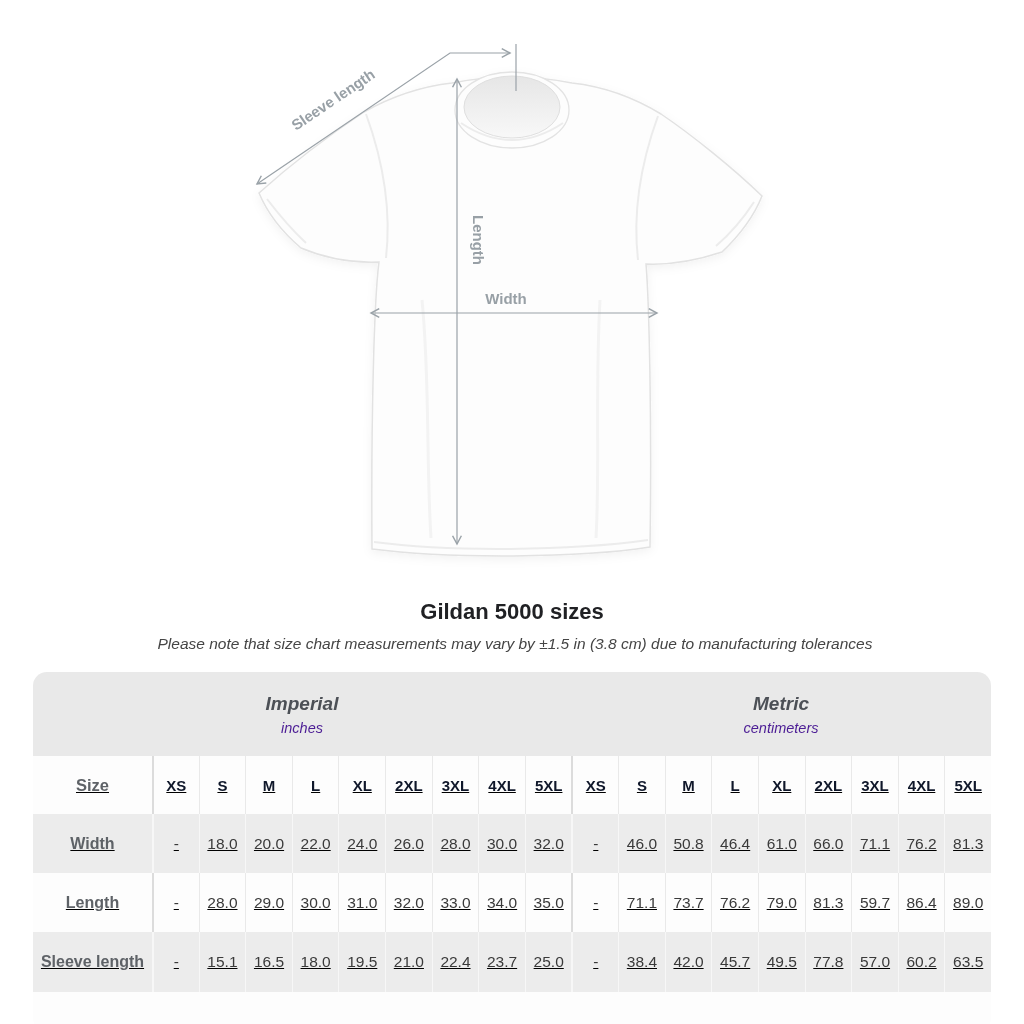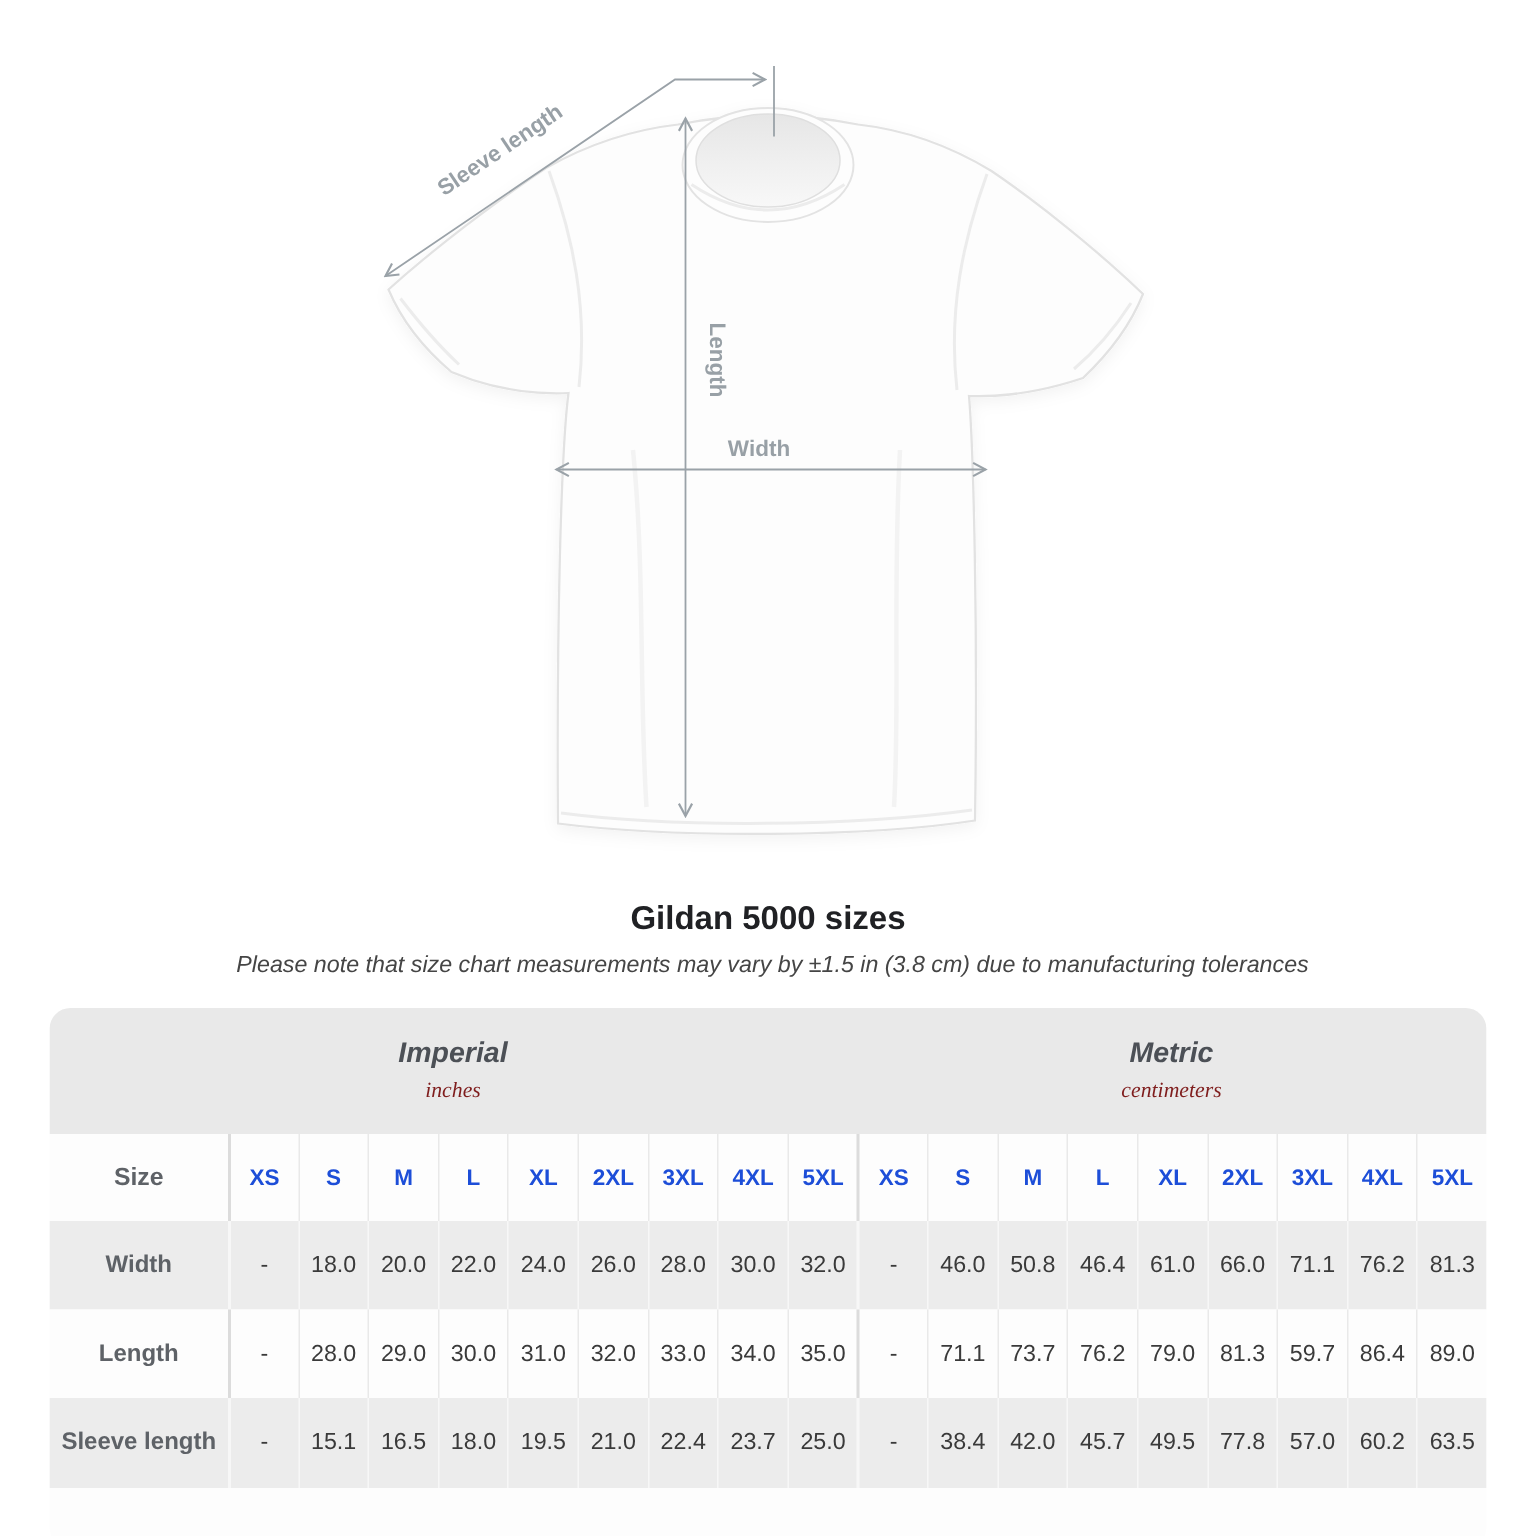--- a/index.html
+++ b/index.html
@@ -21,29 +21,29 @@
     position:absolute; top:635px; left:0; width:968px; text-align:center;
     font-size:15.5px; font-style:italic; color:#454545;margin-left:31px;
   }
   .size-table {
     position:absolute; left:33px; top:672px; width:958px; height:360px;
     border-radius:14px; overflow:hidden; background:#fdfdfd;
   }
   .band { display:grid; grid-template-columns:538px 1fr; height:84px; background:#e9e9e9; }
   .ugroup { display:flex; flex-direction:column; align-items:center; justify-content:center; gap:5px; }
   .uname { font-size:19px; font-weight:bold; font-style:italic; color:#4c5056; }
-  .uunit { font-size:14.5px; font-style:italic; color:#7f1d1d;font-family:Liberation Serif, serif; }
-  .trow { display:grid; grid-template-columns:119px repeat(18, 1fr); }
+  .uunit { font-size:14.5px; font-style:italic; color:#4c1d95; }
+  .trow { display:grid; grid-template-columns:119px repeat(18, 1fr);text-decoration:underline; }
   .size-row { height:58px; }
   .data-row { height:59px; }
   #table-rows .trow:last-child { height:60px; }
   .row-gray  { background:#ececec; }
   .row-white { background:#fdfdfd; }
   .cell { display:flex; align-items:center; justify-content:center; min-width:0; }
-  .head-cell  { font-weight:bold; font-size:15px;  color:#1d4ed8; }
+  .head-cell  { font-weight:bold; font-size:15px;  color:#0f172a; }
   .label-cell { font-weight:bold; font-size:16px;  color:#5e6267; }
   .corner     { font-size:16.5px; }
   .val-cell   { font-size:15.5px; color:#3a3a3a; }
   .row-white .cell + .cell { border-left:1px solid #e9e9e9; }
   .row-gray  .cell + .cell { border-left:1px solid #f7f7f7; }
   .row-white .cell.sep { border-left:2px solid #dcdcdc; }
   .row-gray  .cell.sep { border-left:2px solid #f7f7f7; }
 </style>
 </head>
 <body>

